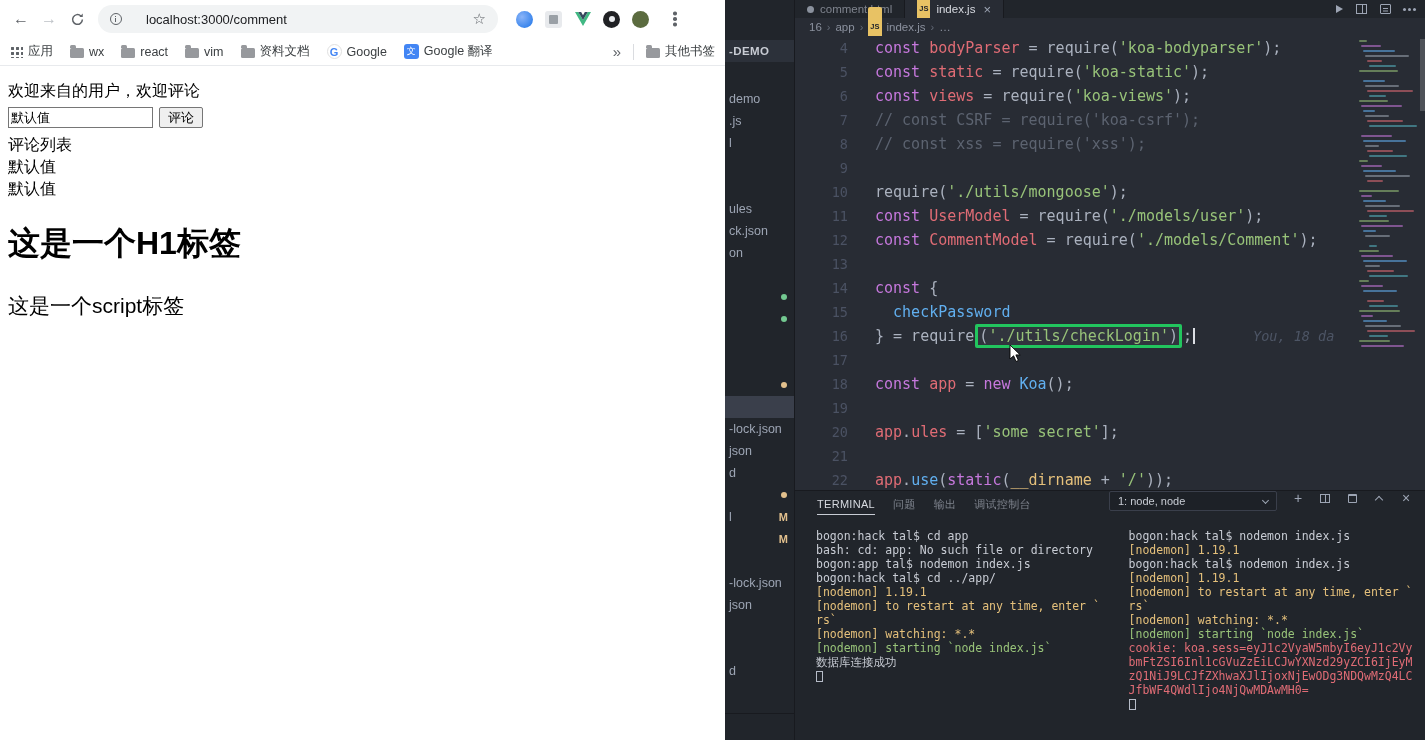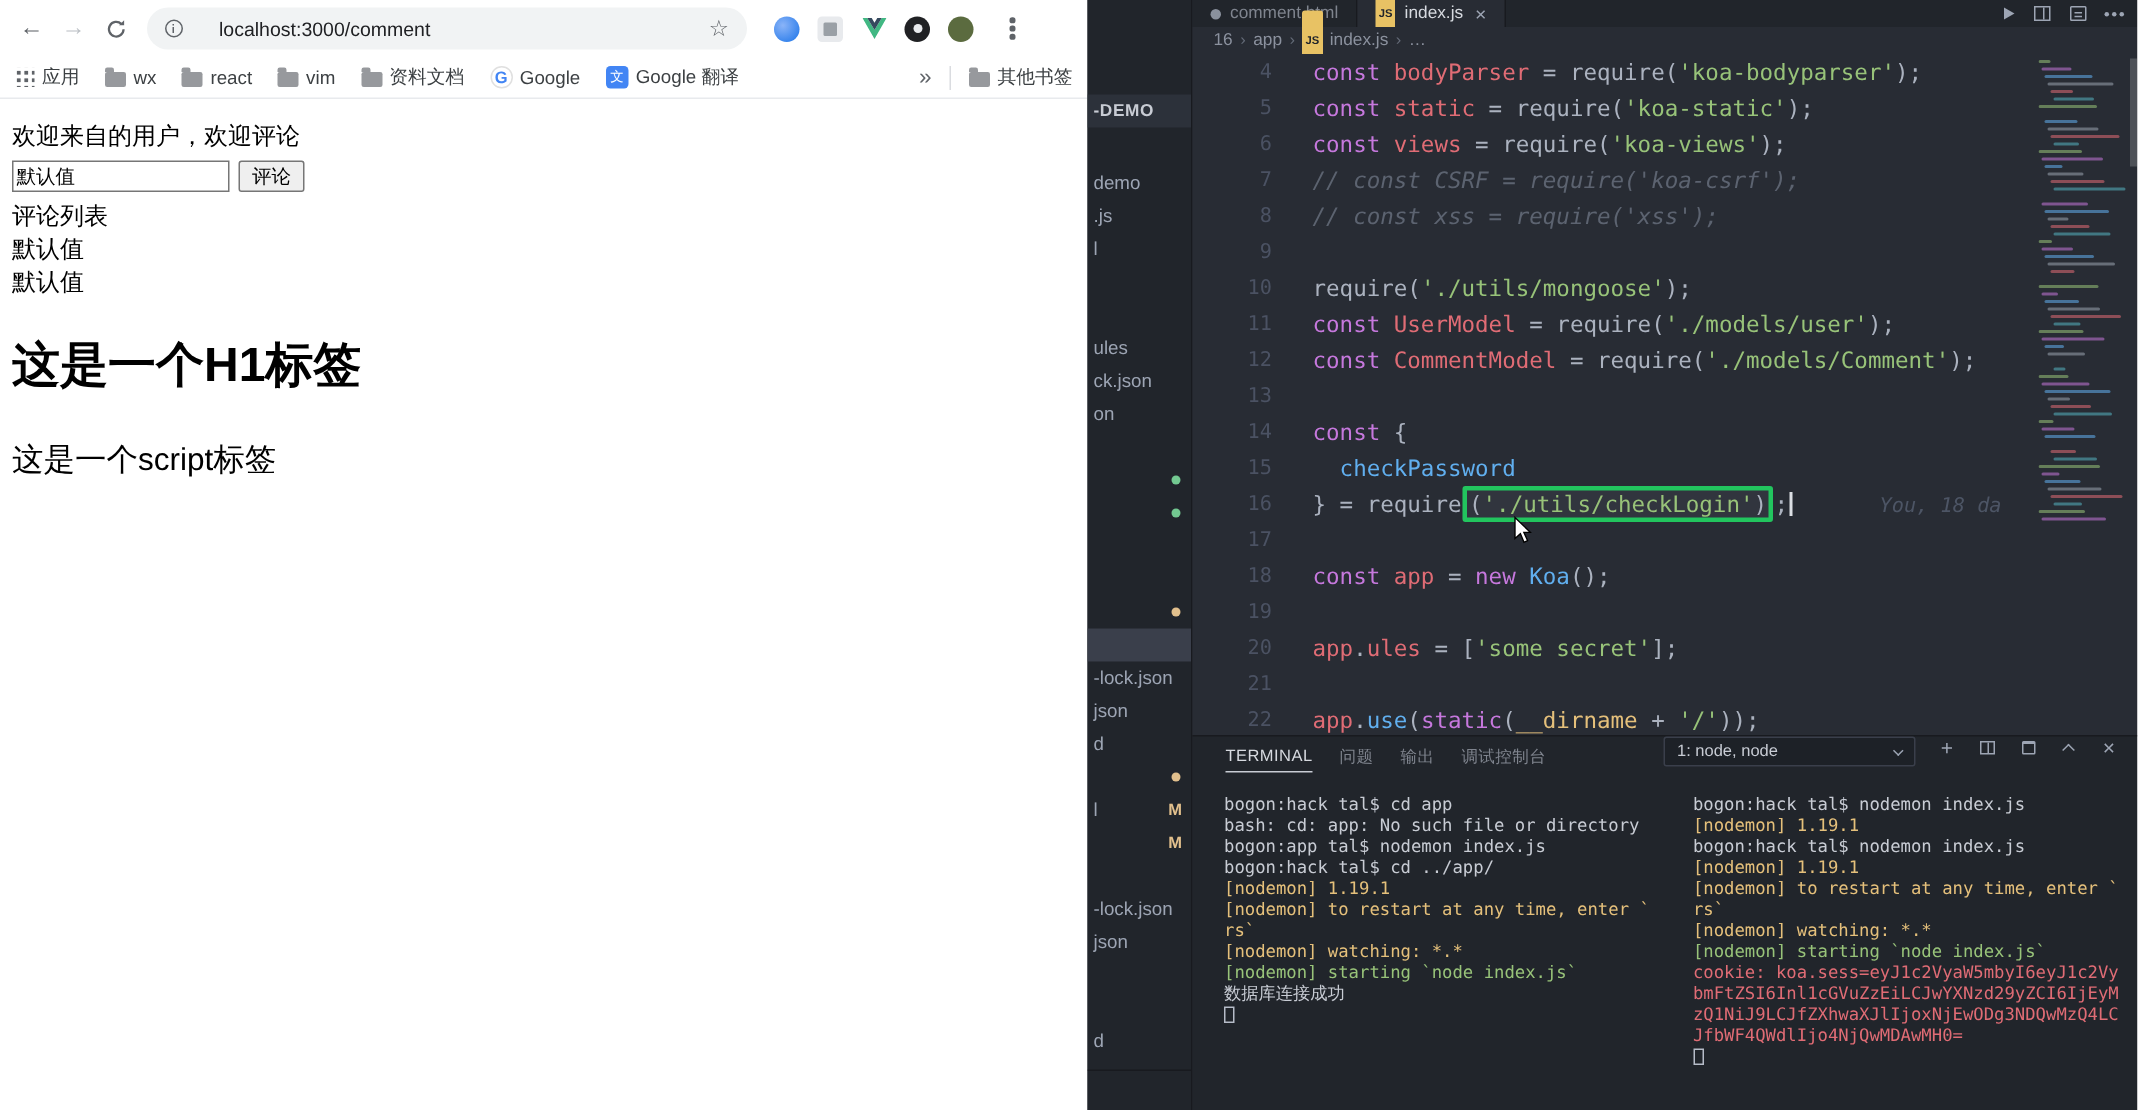--- a/index.html
+++ b/index.html
@@ -47,21 +47,21 @@
   .comment-input{width:145px;height:21px;border:1px solid #767676;font-size:13px;padding:0 2px;font-family:inherit;background:#fff}
   .comment-btn{height:21px;font-size:13px;background:#efefef;border:1px solid #767676;border-radius:2px;padding:0 8px;font-family:inherit;color:#000}
   .list-title,.comment-item{font-size:16px;line-height:22px}
   .page-h1{font-size:32px;font-weight:700;margin:22px 0 21px;color:#000}
   .script-text{font-size:21px;margin-top:26px}
 
   
   .vscode{position:absolute;left:725px;top:0;width:700px;height:740px;background:#282c34;color:#abb2bf}
   .sidebar{position:absolute;left:0;top:0;width:70px;height:740px;background:#21252b;border-right:1px solid #181a1f;overflow:hidden}
   .sidebar::after{content:"";position:absolute;left:0;right:0;top:713px;height:1px;background:#181a1f}
-  .sidebar-header{margin-top:63px;height:22px;line-height:22px;padding-left:4px;font-size:11.5px;font-weight:700;letter-spacing:.4px;color:#c8ccd4;background:#2c313a;white-space:nowrap}
+  .sidebar-header{margin-top:40px;height:22px;line-height:22px;padding-left:4px;font-size:11.5px;font-weight:700;letter-spacing:.4px;color:#c8ccd4;background:#2c313a;white-space:nowrap}
   .sidebar-rows{margin-top:26px}
   .s-row{height:22px;line-height:22px;position:relative;padding-left:4px;font-size:12.5px;color:#9da5b4;white-space:nowrap}
   .s-row.selected{background:#3a3f4b}
   .s-dot{position:absolute;right:7px;top:8px;width:6px;height:6px;border-radius:50%}
   .s-dot.green{background:#73c991}
   .s-dot.yellow{background:#e2c08d}
   .s-m{position:absolute;right:6px;top:0;color:#e2c08d;font-size:11px;font-weight:600}
 
   .main{position:absolute;left:70px;top:0;right:0;bottom:0;display:flex;flex-direction:column}
   .tabbar{height:18px;background:#21252b;display:flex;align-items:stretch;flex:0 0 auto}
@@ -84,21 +84,21 @@
   .crumb{white-space:nowrap}
 
   .code-wrap{position:relative;height:454px;overflow:hidden;background:#282c34;flex:0 0 auto}
   .code-line{display:flex;height:24px;font-family:"DejaVu Sans Mono","Liberation Mono",monospace;font-size:15px;line-height:24px}
   .line-num{flex:0 0 53px;text-align:right;color:#4b5263;font-size:13.5px}
   .line-content{padding-left:27px;white-space:pre}
   .tok-kw{color:#c678dd}
   .tok-v{color:#e06c75}
   .tok-fn{color:#61afef}
   .tok-s{color:#98c379}
-  .tok-c{color:#5c6370;font-style:italic}
+  .tok-c{color:#5c6370;}
   .tok-d{color:#abb2bf}
   .tok-cl{color:#e5c07b}
   .tok-grp{border:3px solid #22c55e;border-radius:2px;background:rgba(118,125,138,.12);padding:0 1px;margin:0 1px}
   .caret{display:inline-block;width:2px;height:16px;background:#dcdfe4;vertical-align:-3px;margin-left:1px}
   .tok-blame{color:#4d5565;font-size:13.5px;margin-left:58px;font-style:italic}
   .minimap{position:absolute;top:4px;right:6px;width:60px;display:flex;flex-direction:column;gap:3px;overflow:hidden;height:315px}
   .mm-bar{height:2px;border-radius:1px;opacity:.55;flex:0 0 auto}
   .scroll-thumb{position:absolute;top:3px;right:0;width:5px;height:72px;background:rgba(255,255,255,.18)}
   .mouse-cursor{position:absolute;left:214px;top:308px}
 

